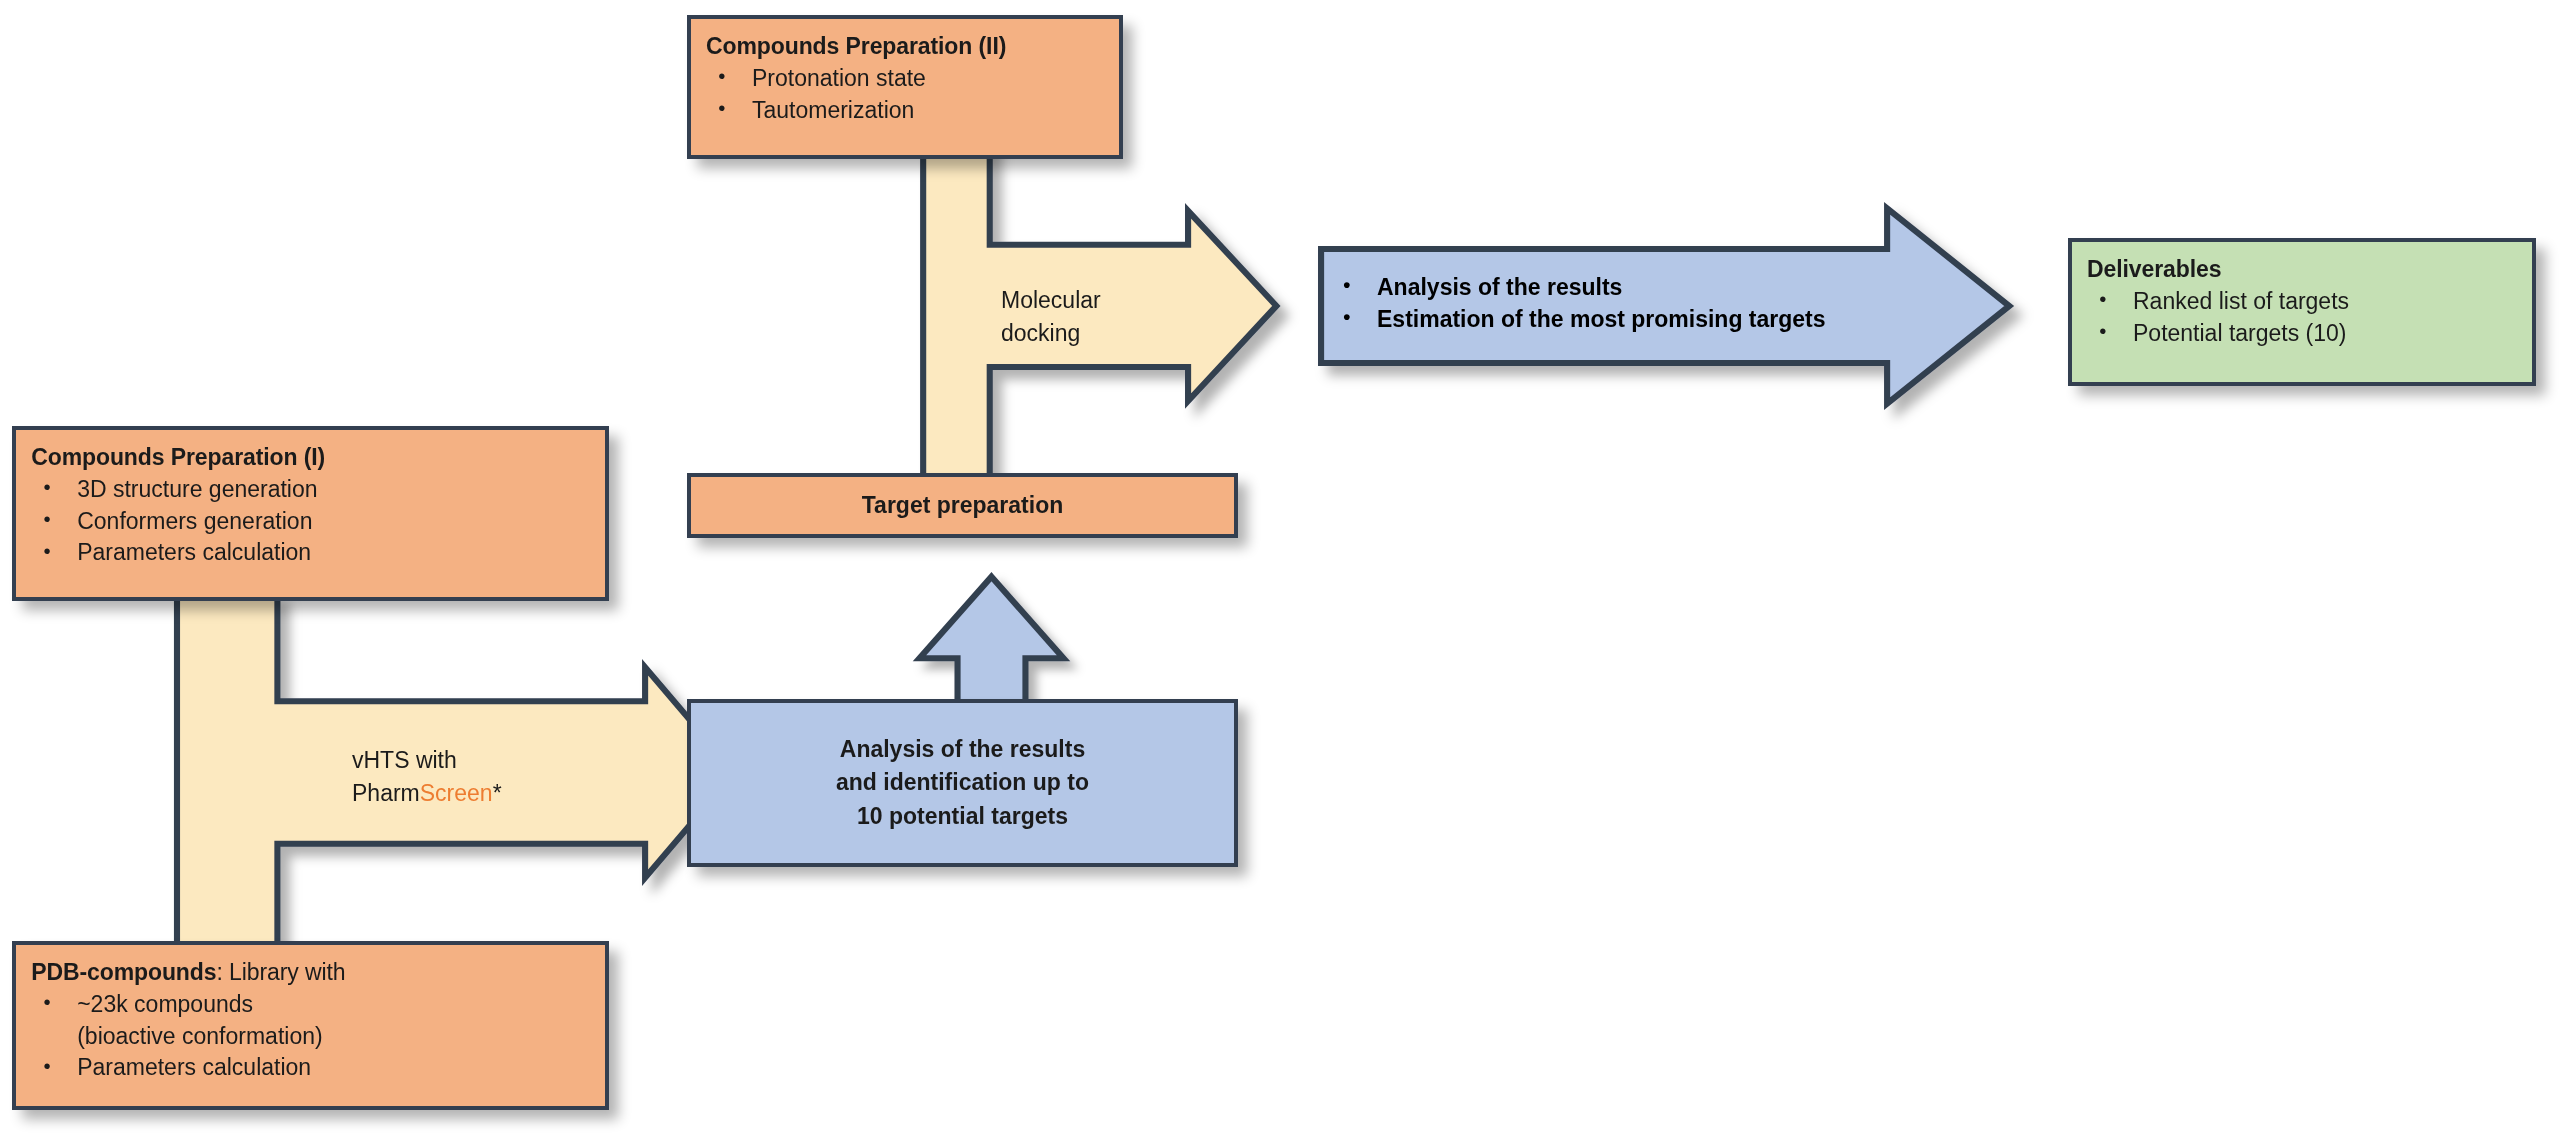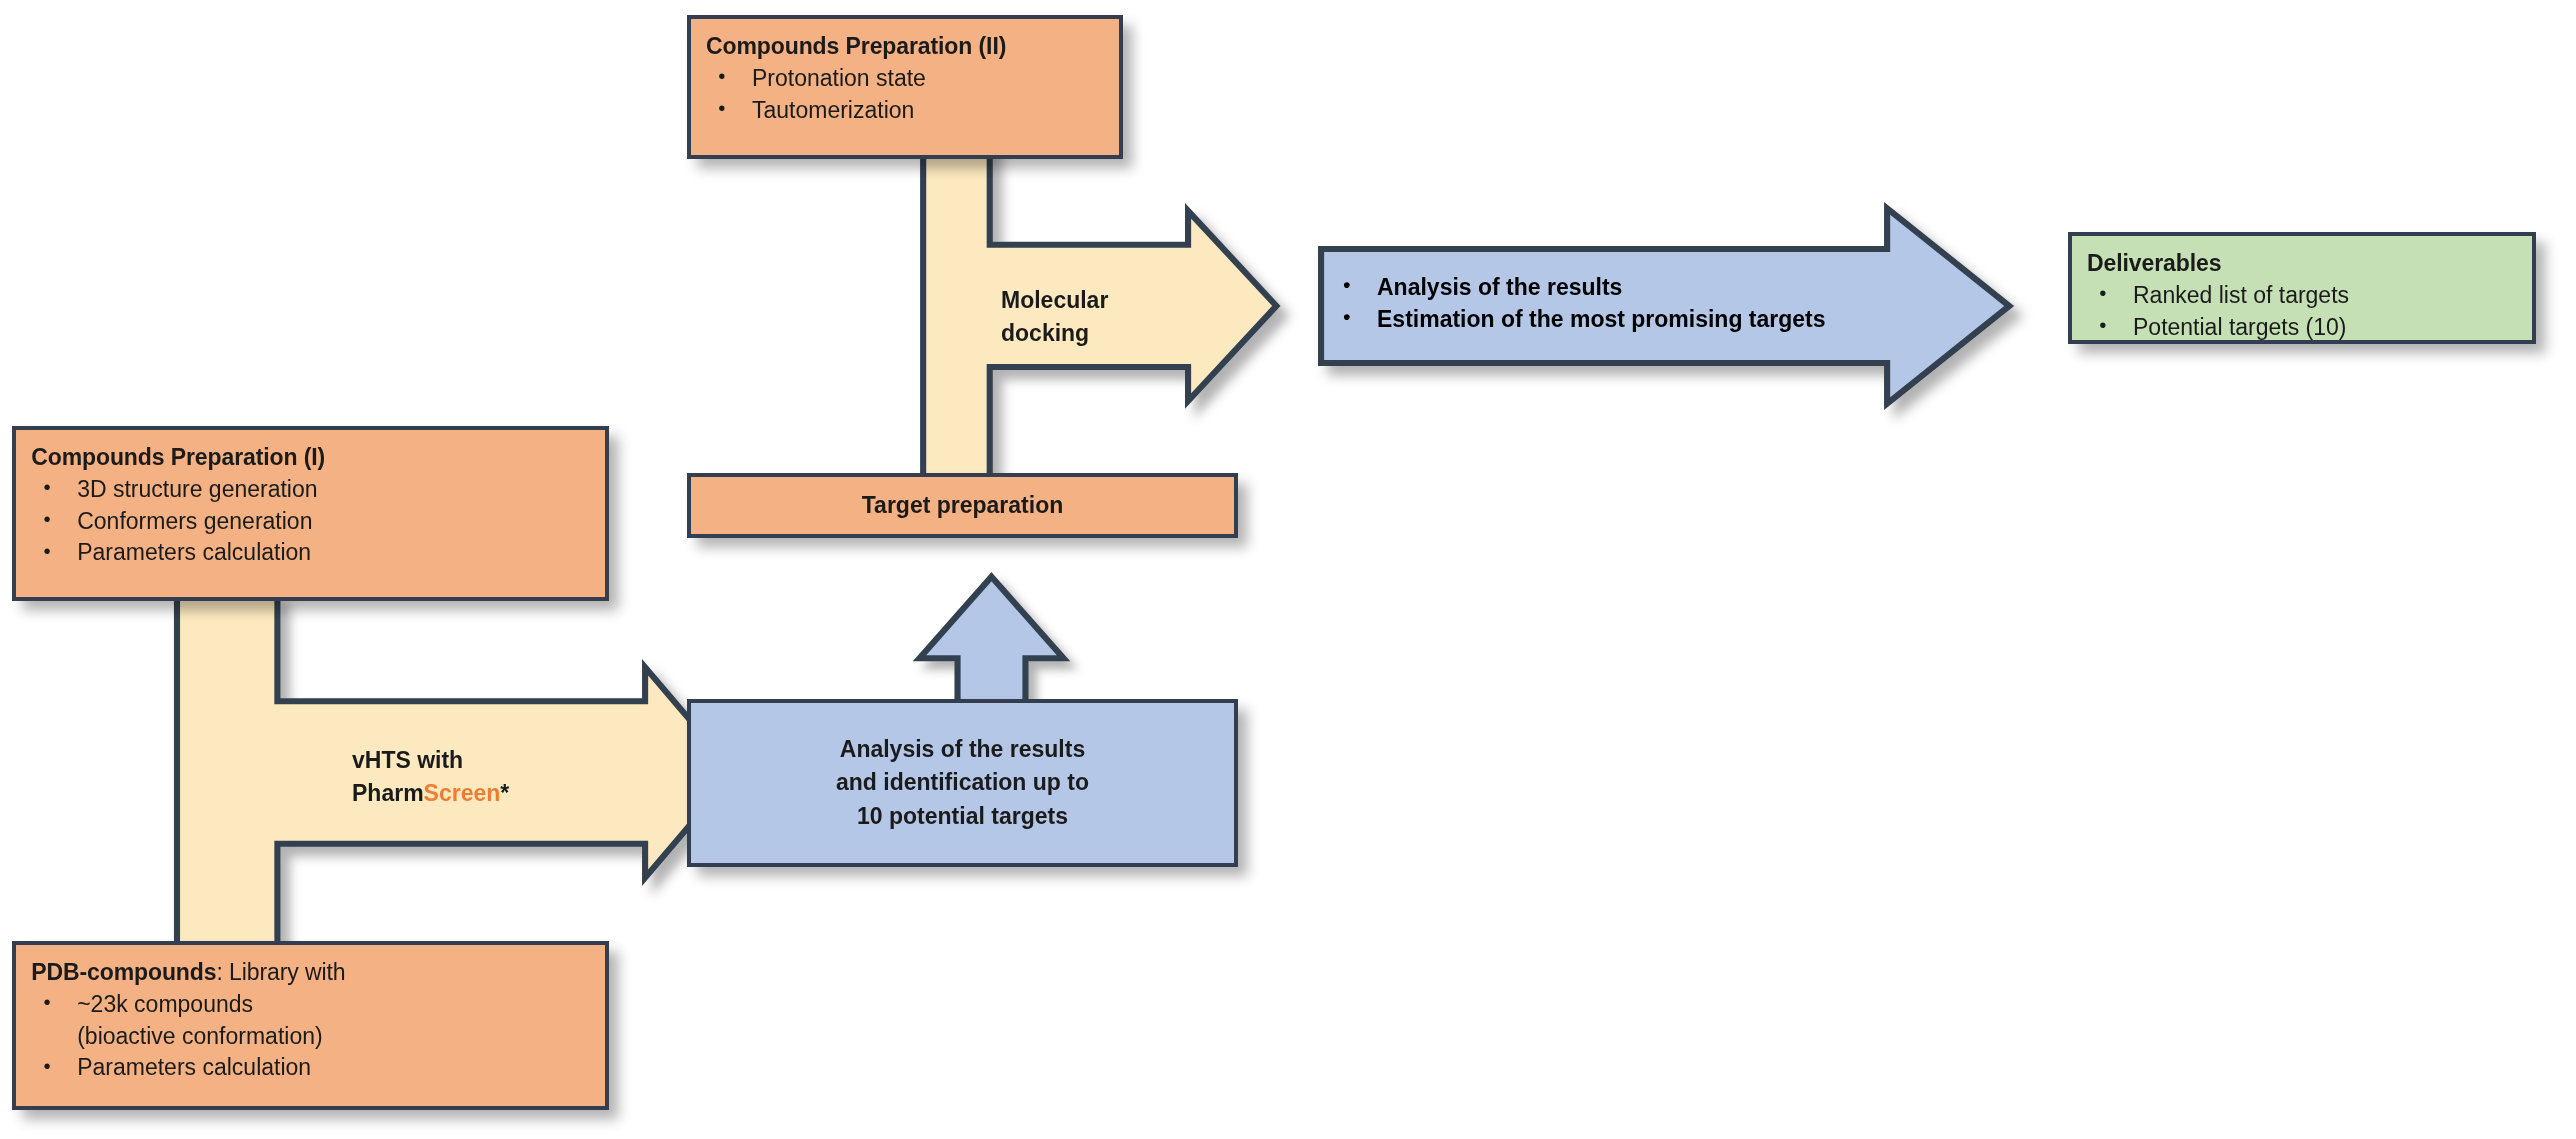--- a/index.html
+++ b/index.html
@@ -85,21 +85,21 @@
   
   .arrow-svg {
     position: absolute;
     overflow: visible;
     pointer-events: none;
   }
   .arrow-svg * { pointer-events: auto; }
 
   .arrow-label {
     position: absolute;
-    font-weight: bold;
+    font-weight: normal;
     font-size: 23px;
     line-height: 1.42;
     color: #1b1b1b;
   }
   .brand-a { color: #1b1b1b; }
   .brand-b { color: #ed7d31; margin-top: 24px; }
 </style>
 </head>
 <body>
 
@@ -226,21 +226,21 @@
   <div class="node blue" style="left:687px; top:699px; width:551px; height:168px;">
     <div class="centered">
       <div>
         <div>Analysis of the results</div>
         <div>and identification up to</div>
         <div>10 potential targets</div>
       </div>
     </div>
   </div>
 
-  <div class="node green" style="left:2068px; top:232px; width:468px; height:112px;">
+  <div class="node green" style="left:2068px; top:238px; width:468px; height:148px;">
     <div class="node-inner">
       <div class="box-title">Deliverables</div>
       <ul class="bullets">
         <li class="bul">Ranked list of targets</li>
         <li class="bul">Potential targets (10)</li>
       </ul>
     </div>
   </div>
 
 </div>

